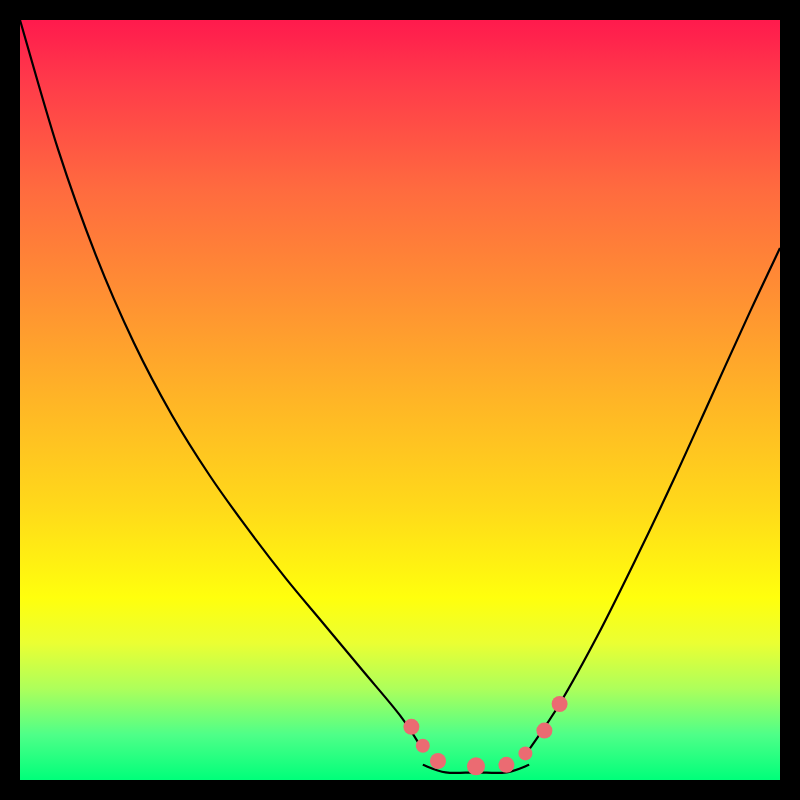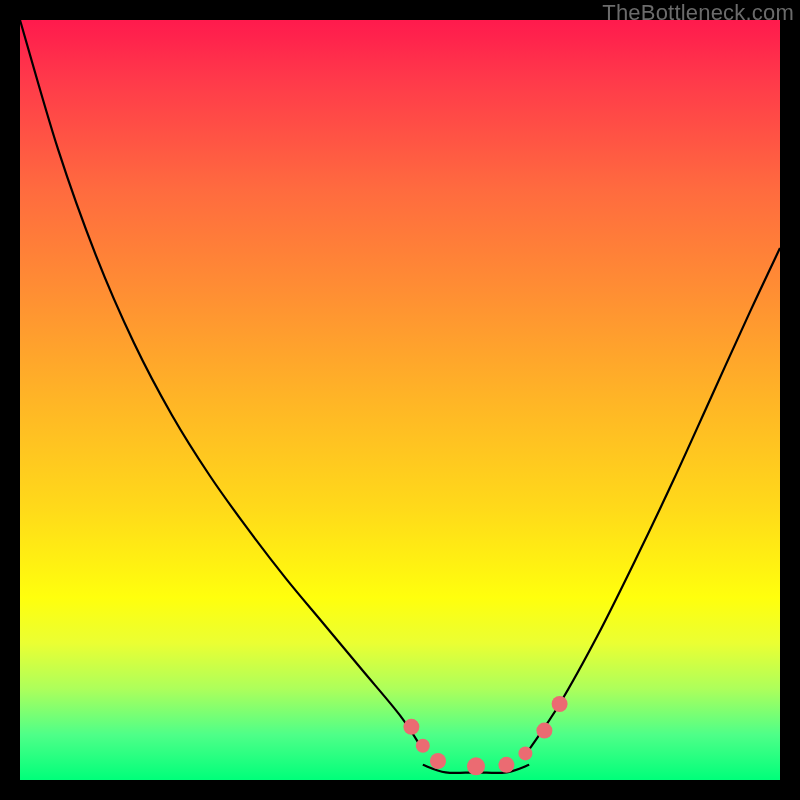--- a/index.html
+++ b/index.html
@@ -54,21 +54,20 @@
     top: 0;
     width: 760px;
     height: 760px;
     overflow: visible;
   }
 </style>
 </head>
 <body>
 
 <div class="frame">
-  <div class="watermark">TheBottleneck.com</div>
 
   <div class="plot-area">
     <svg class="curve" viewBox="0 0 760 760">
       <path id="curve-left" fill="none" stroke="#000000" stroke-width="2.2" d="M 0.00 0.00 C 6.33 21.53, 25.33 89.93, 38.00 129.20 C 50.67 168.47, 63.33 203.30, 76.00 235.60 C 88.67 267.90, 101.33 296.40, 114.00 323.00 C 126.67 349.60, 139.33 373.03, 152.00 395.20 C 164.67 417.37, 177.33 437.00, 190.00 456.00 C 202.67 475.00, 215.33 492.10, 228.00 509.20 C 240.67 526.30, 253.33 542.77, 266.00 558.60 C 278.67 574.43, 291.33 589.00, 304.00 604.20 C 316.67 619.40, 329.33 634.60, 342.00 649.80 C 354.67 665.00, 369.87 682.10, 380.00 695.40 C 390.13 708.70, 399.00 723.90, 402.80 729.60"></path>
       <path id="curve-flat" fill="none" stroke="#000000" stroke-width="2.2" d="M 402.80 744.80 C 406.60 746.07, 416.73 751.13, 425.60 752.40 C 434.47 753.67, 445.87 752.40, 456.00 752.40 C 466.13 752.40, 477.53 753.67, 486.40 752.40 C 495.27 751.13, 505.40 746.07, 509.20 744.80"></path>
       <path id="curve-right" fill="none" stroke="#000000" stroke-width="2.2" d="M 509.20 729.60 C 514.27 722.00, 528.20 703.00, 539.60 684.00 C 551.00 665.00, 564.93 639.67, 577.60 615.60 C 590.27 591.53, 602.93 565.57, 615.60 539.60 C 628.27 513.63, 640.93 487.03, 653.60 459.80 C 666.27 432.57, 678.93 404.07, 691.60 376.20 C 704.27 348.33, 718.20 317.30, 729.60 292.60 C 741.00 267.90, 754.93 238.77, 760.00 228.00"></path>
       <g id="markers">
           <circle cx="391.40" cy="706.80" r="8" fill="#eb6b72"></circle>
           <circle cx="402.80" cy="725.80" r="7" fill="#eb6b72"></circle>
           <circle cx="418.00" cy="741.00" r="8" fill="#eb6b72"></circle>

